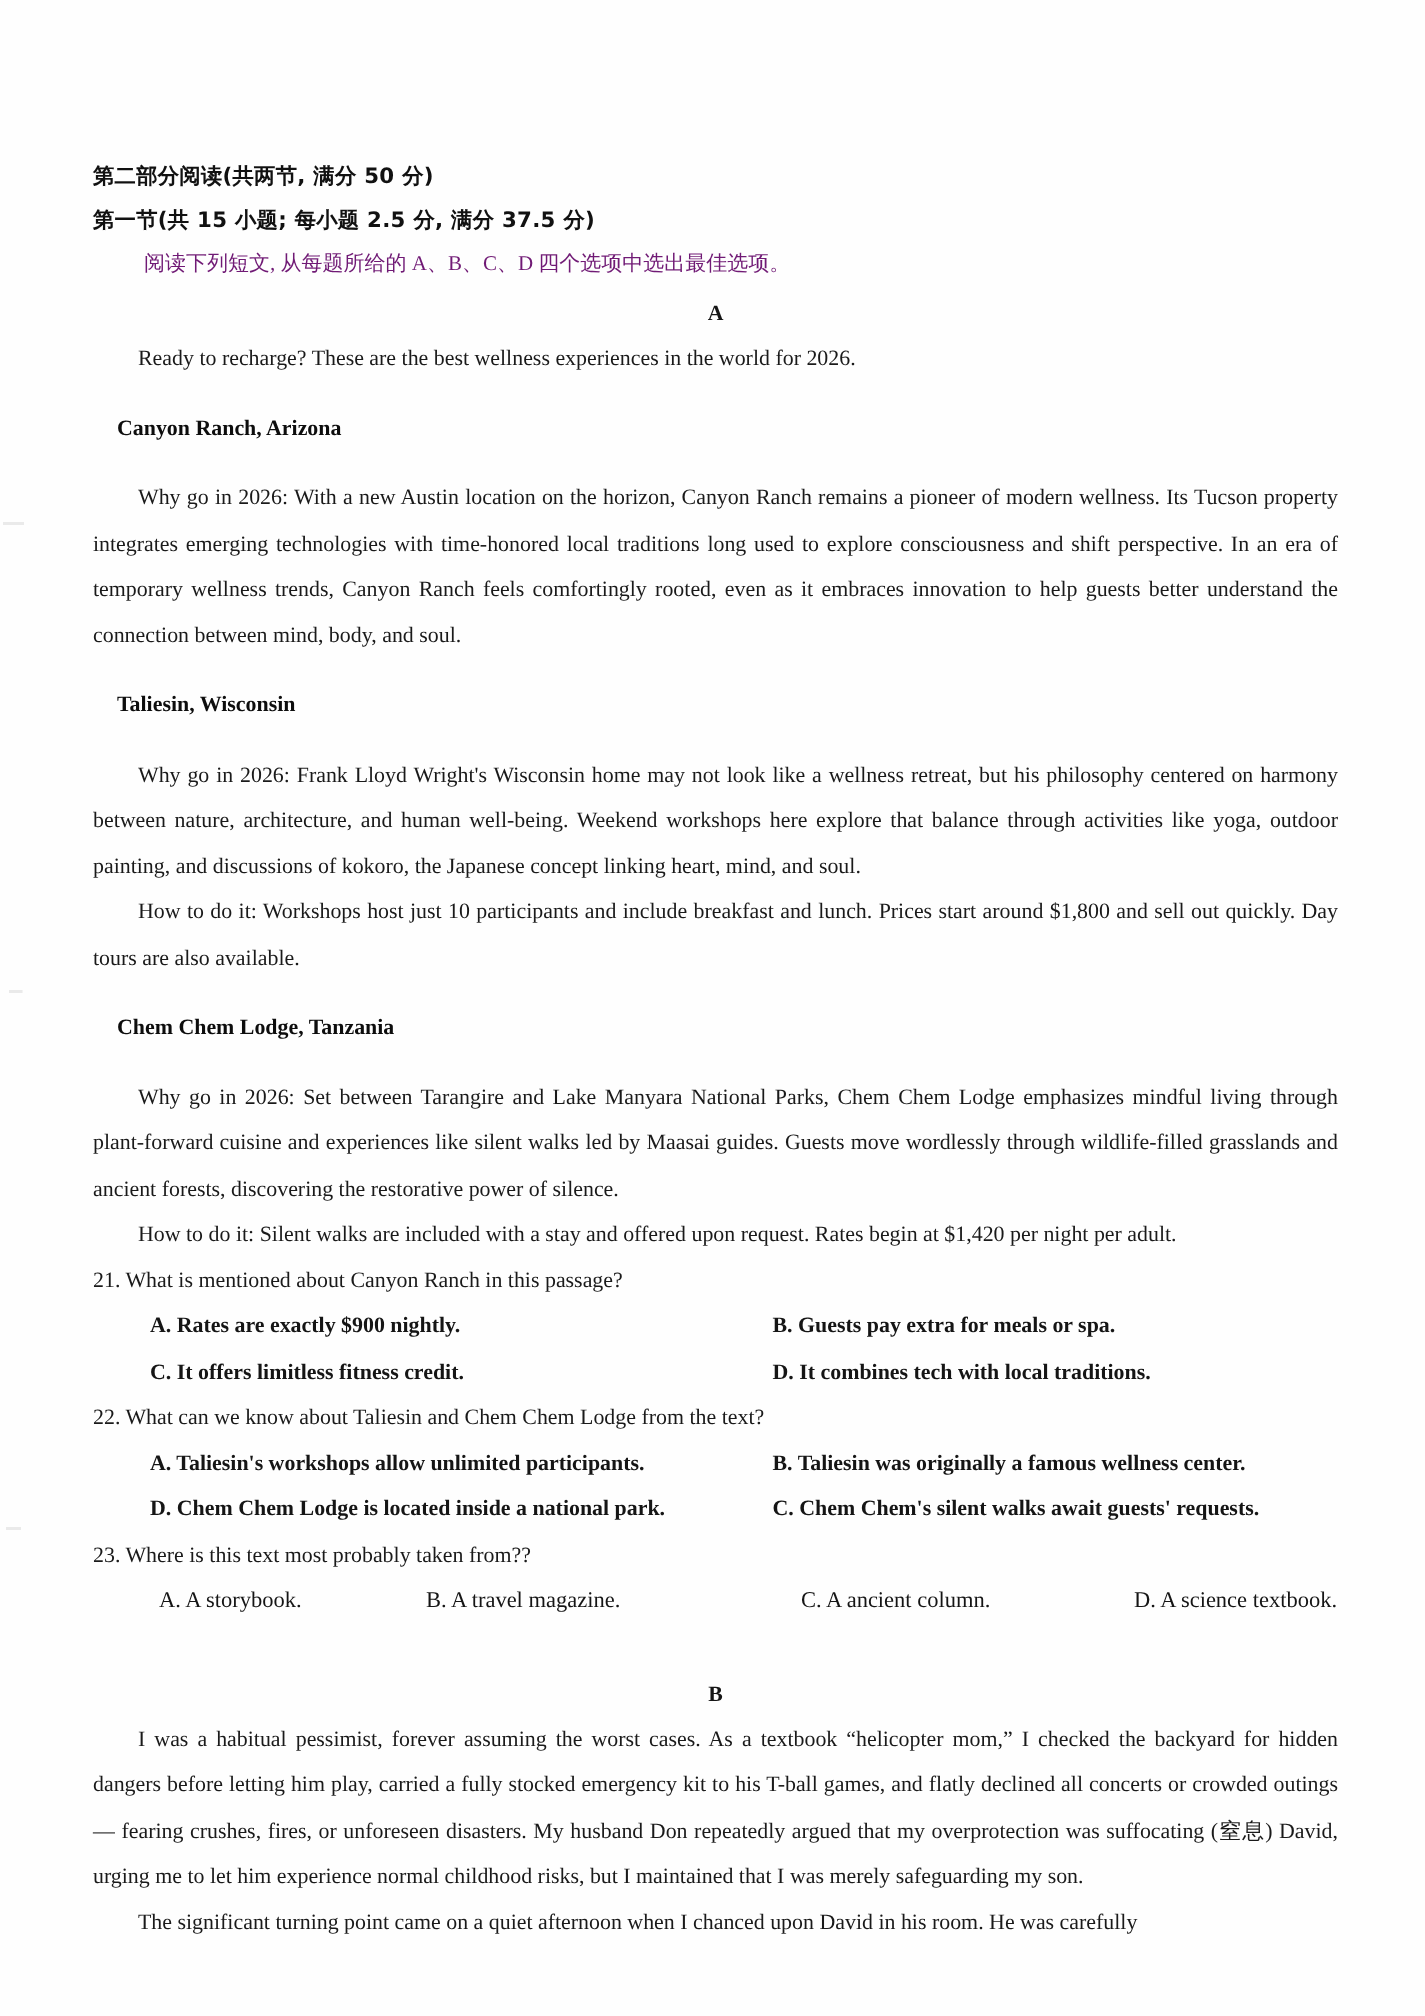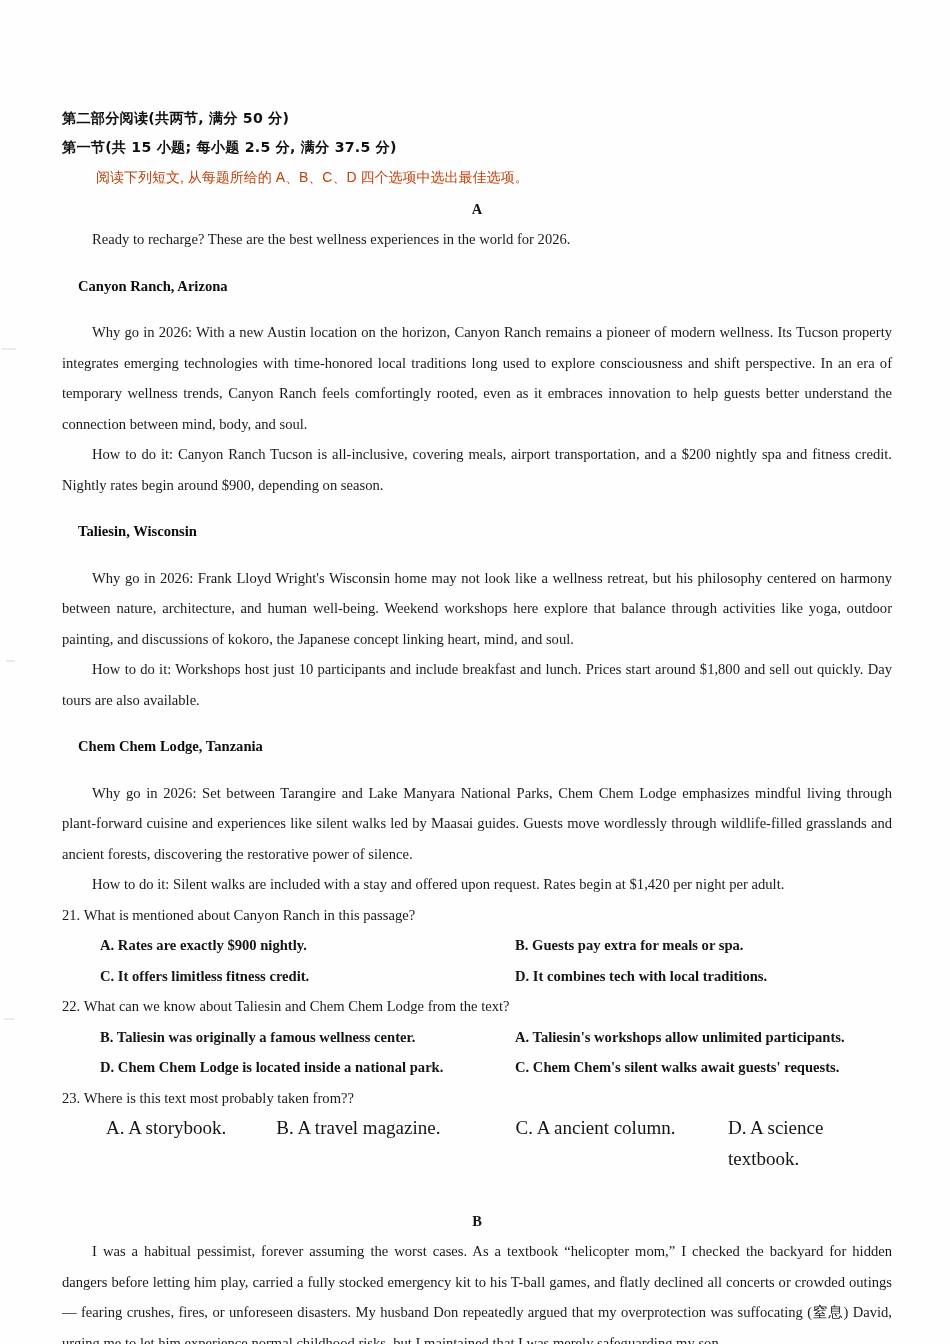--- a/index.html
+++ b/index.html
@@ -41,25 +41,25 @@
   .zh-head {
     font-family: "DejaVu Sans", "Liberation Sans", sans-serif;
     font-weight: bold;
     font-size: 14.2px;
     line-height: 29px;
     letter-spacing: .2px;
     color: #111;
   }
 
   .instr {
-    font-family: Liberation Sans, sans-serif;
+    font-family: Liberation Serif, serif;
     font-size: 14px;
     line-height: 30px;
     text-indent: 34px;
-    color: #c2410c;
+    color: #701a75;
   }
 
   .sec-letter {
     text-align: center;
     font-weight: bold;
     font-size: 14.5px;
     line-height: 30px;
     margin-top: 2px;
     font-family: "Liberation Serif", serif;
   }
@@ -94,21 +94,21 @@
   .opts2 {
     display: flex;
     font-size: 14.6px;
     line-height: 30.5px;
     font-weight: bold;
   }
   .opts2 .o { width: 50%; padding-left: 38px; box-sizing: border-box; }
 
   .opts4 {
     display: flex;
-    font-size: 19px;
+    font-size: 15px;
     line-height: 30.5px;
     padding-left: 44px;
   }
   .opts4 .o1 { width: 178px; }
   .opts4 .o2 { width: 250px; }
   .opts4 .o3 { width: 222px; }
   .opts4 .o4 { width: auto; }
   .gap-md { height: 30px; }
 
   .footer {
@@ -137,21 +137,20 @@
     <div class="zh-head">第二部分阅读(共两节, 满分 50 分)</div>
     <div class="zh-head">第一节(共 15 小题; 每小题 2.5 分, 满分 37.5 分)</div>
     <div class="instr">阅读下列短文, 从每题所给的 A、B、C、D 四个选项中选出最佳选项。</div>
 
     <div class="sec-letter">A</div>
 
     <p class="body">Ready to recharge? These are the best wellness experiences in the world for 2026.</p>
 
     <p class="place-head">Canyon Ranch, Arizona</p>
     <p class="body"><span class="lead">Why go in 2026:</span><span> With a new Austin location on the horizon, Canyon Ranch remains a pioneer of modern wellness. Its Tucson property integrates emerging technologies with time-honored local traditions long used to explore consciousness and shift perspective. In an era of temporary wellness trends, Canyon Ranch feels comfortingly rooted, even as it embraces innovation to help guests better understand the connection between mind, body, and soul.</span></p>
-    <p class="body"><span class="lead">How to do it:</span><span> Canyon Ranch Tucson is all-inclusive, covering meals, airport transportation, and a $200 nightly spa and fitness credit. Nightly rates begin around $900, depending on season.</span></p>
 
     <p class="place-head">Taliesin, Wisconsin</p>
     <p class="body"><span class="lead">Why go in 2026:</span><span> Frank Lloyd Wright's Wisconsin home may not look like a wellness retreat, but his philosophy centered on harmony between nature, architecture, and human well-being. Weekend workshops here explore that balance through activities like yoga, outdoor painting, and discussions of kokoro, the Japanese concept linking heart, mind, and soul.</span></p>
     <p class="body"><span class="lead">How to do it:</span><span> Workshops host just 10 participants and include breakfast and lunch. Prices start around $1,800 and sell out quickly. Day tours are also available.</span></p>
 
     <p class="place-head">Chem Chem Lodge, Tanzania</p>
     <p class="body"><span class="lead">Why go in 2026:</span><span> Set between Tarangire and Lake Manyara National Parks, Chem Chem Lodge emphasizes mindful living through plant-forward cuisine and experiences like silent walks led by Maasai guides. Guests move wordlessly through wildlife-filled grasslands and ancient forests, discovering the restorative power of silence.</span></p>
     <p class="body"><span class="lead">How to do it:</span><span> Silent walks are included with a stay and offered upon request. Rates begin at $1,420 per night per adult.</span></p>
 
     <p class="q">21. What is mentioned about Canyon Ranch in this passage?</p>
@@ -159,22 +158,22 @@
       <div class="o">A. Rates are exactly $900 nightly.</div>
       <div class="o">B. Guests pay extra for meals or spa.</div>
     </div>
     <div class="opts2">
       <div class="o">C. It offers limitless fitness credit.</div>
       <div class="o">D. It combines tech with local traditions.</div>
     </div>
 
     <p class="q">22. What can we know about Taliesin and Chem Chem Lodge from the text?</p>
     <div class="opts2">
+      <div class="o">A. Taliesin's workshops allow unlimited participants.</div>
       <div class="o">B. Taliesin was originally a famous wellness center.</div>
-      <div class="o">A. Taliesin's workshops allow unlimited participants.</div>
     </div>
     <div class="opts2">
       <div class="o">D. Chem Chem Lodge is located inside a national park.</div>
       <div class="o">C. Chem Chem's silent walks await guests' requests.</div>
     </div>
 
     <p class="q">23. Where is this text most probably taken from??</p>
     <div class="opts4">
       <div class="o1">A. A storybook.</div>
       <div class="o2">B. A travel magazine.</div>

